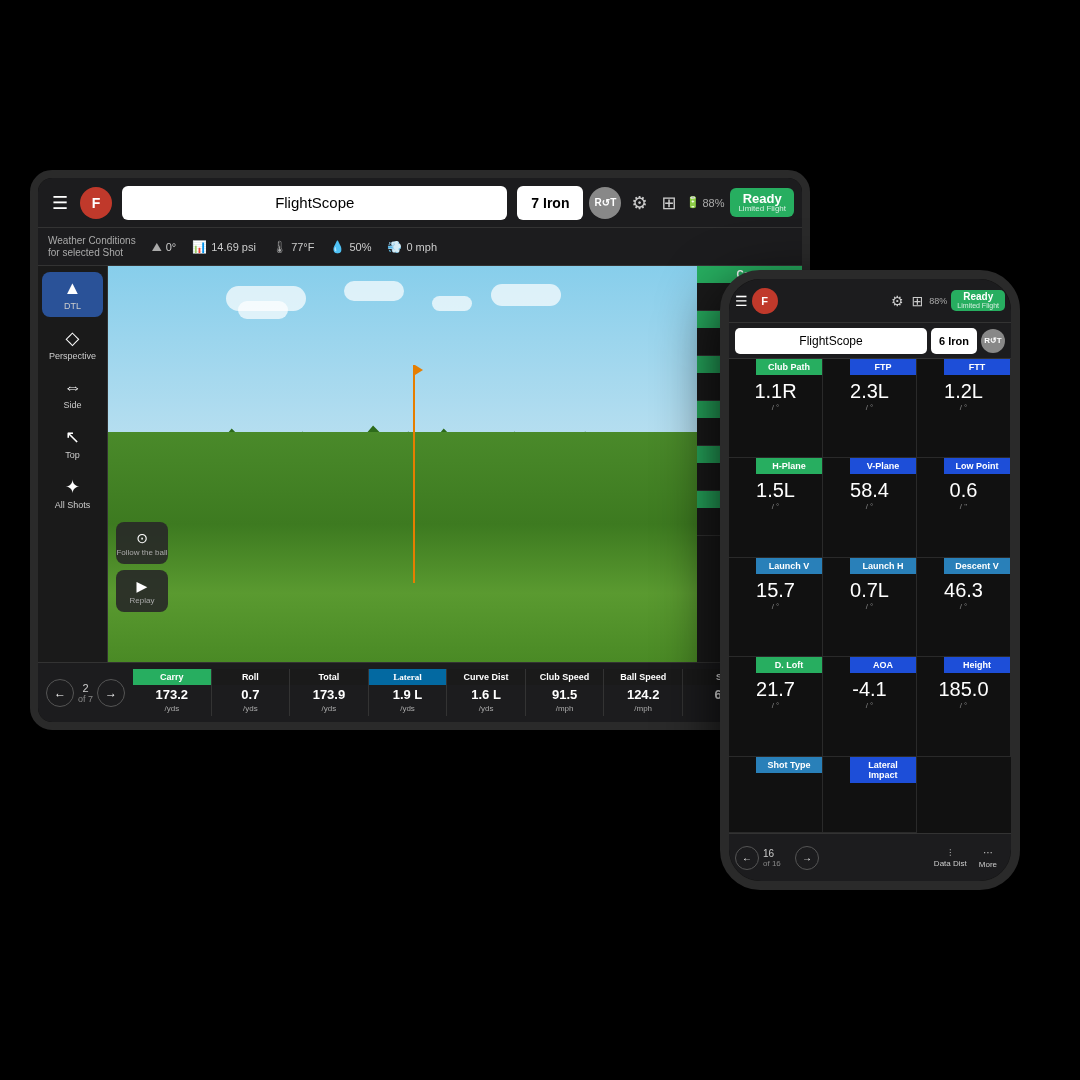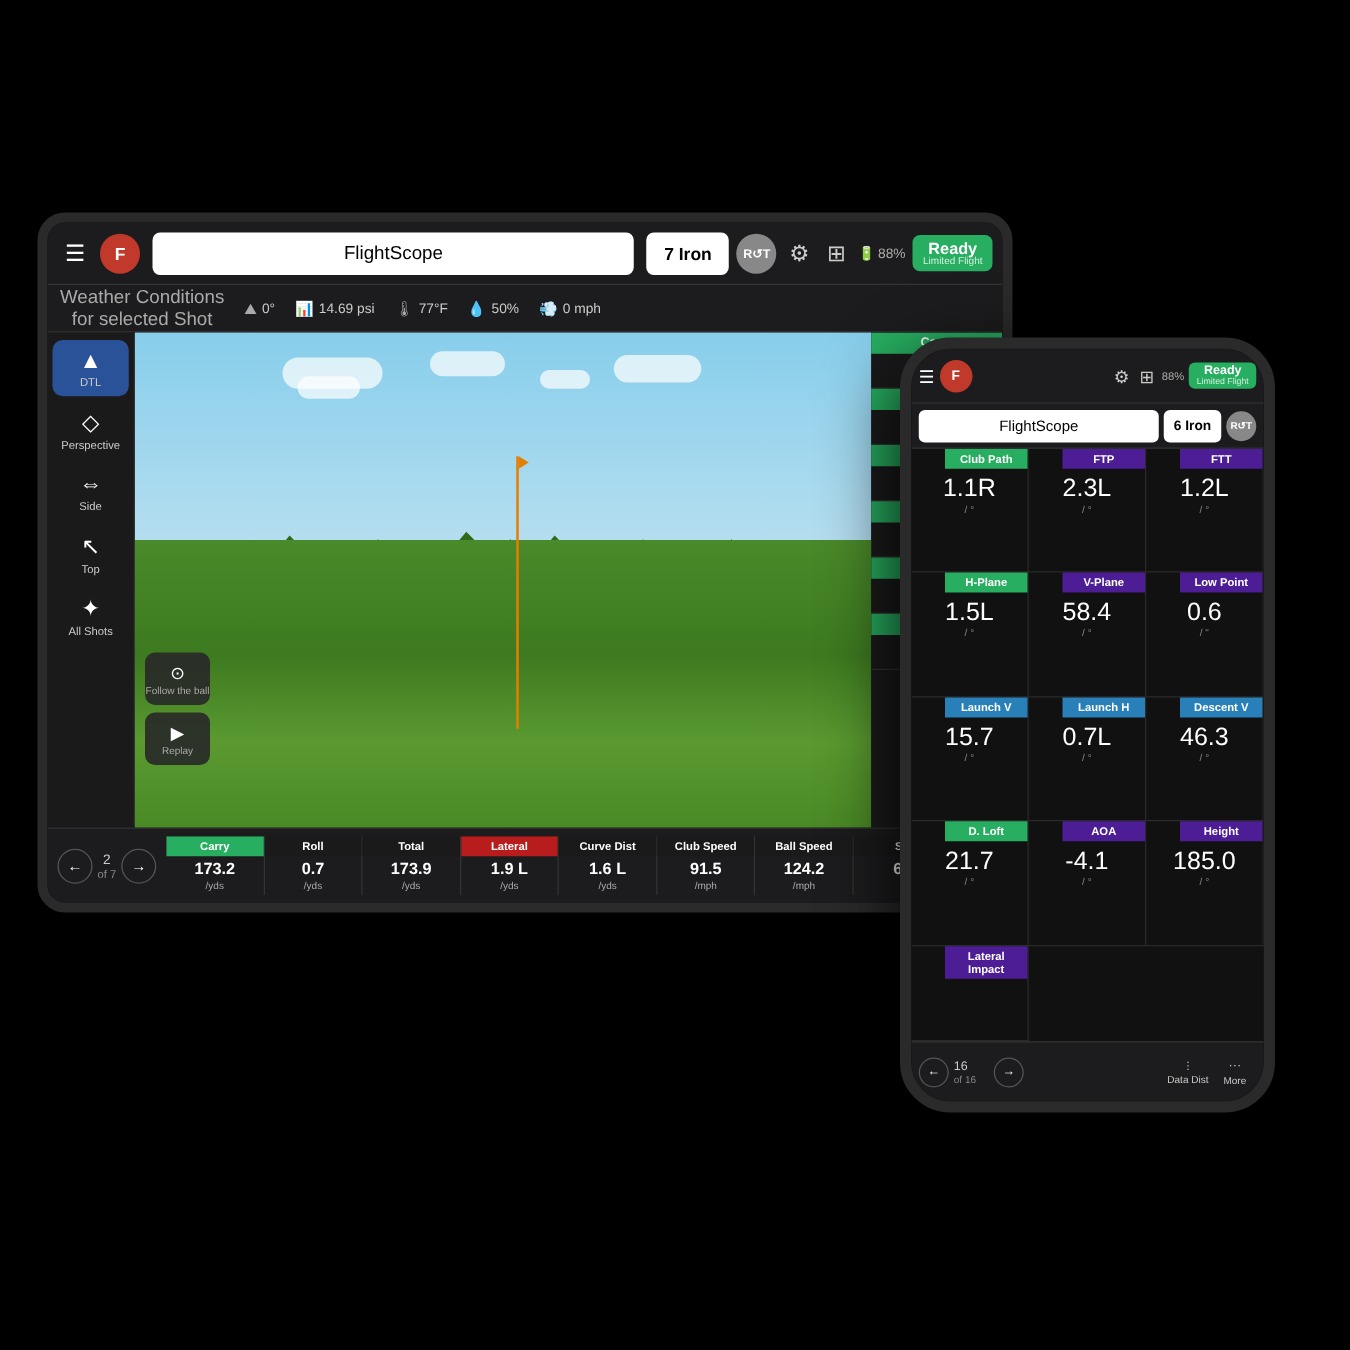--- a/index.html
+++ b/index.html
@@ -160,23 +160,22 @@
       display: flex;
       align-items: center;
       padding: 0 10px;
       gap: 16px;
       flex-shrink: 0;
       border-bottom: 1px solid #333;
     }
 
     .weather-label {
       color: #aaa;
-      font-size: 15px;
+      font-size: 10px;
       line-height: 1.2;
-      text-align: center;
     }
 
     .weather-item {
       display: flex;
       align-items: center;
       gap: 4px;
       color: #ccc;
       font-size: 11px;
     }
 
@@ -590,21 +589,21 @@
     .phone-cell-header {
       color: white;
       font-size: 9px;
       font-weight: 600;
       padding: 3px 4px;
       text-align: center;
       margin-left: 27px;
     }
 
     .phone-cell-header.green { background: #27ae60; }
-    .phone-cell-header.teal { background: #4c1d95; }
+    .phone-cell-header.teal { background: #1d4ed8; }
     .phone-cell-header.blue { background: #2980b9; }
 
     .phone-cell-value {
       color: white;
       font-size: 20px;
       font-weight: 300;
       padding: 6px 4px 2px 4px;
       text-align: center;
       line-height: 1;
     }
@@ -791,21 +790,21 @@
             <div class="data-col-header" style="background:#1a1a1a;">Roll</div>
             <div class="data-col-value">0.7</div>
             <div class="data-col-unit">/yds</div>
           </div>
           <div class="data-col">
             <div class="data-col-header" style="background:#1a1a1a;">Total</div>
             <div class="data-col-value">173.9</div>
             <div class="data-col-unit">/yds</div>
           </div>
           <div class="data-col">
-            <div class="data-col-header" style="background:#b91c1c;">Lateral</div>
+            <div class="data-col-header" style="background:#0369a1;font-family:Liberation Serif, serif;">Lateral</div>
             <div class="data-col-value">1.9 L</div>
             <div class="data-col-unit">/yds</div>
           </div>
           <div class="data-col">
             <div class="data-col-header" style="background:#1a1a1a;">Curve Dist</div>
             <div class="data-col-value">1.6 L</div>
             <div class="data-col-unit">/yds</div>
           </div>
           <div class="data-col">
             <div class="data-col-header" style="background:#1a1a1a;">Club Speed</div>
@@ -916,20 +915,24 @@
           <div class="phone-cell-value">-4.1</div>
           <div class="phone-cell-unit">/ °</div>
         </div>
         <div class="phone-data-cell">
           <div class="phone-cell-header teal">Height</div>
           <div class="phone-cell-value">185.0</div>
           <div class="phone-cell-unit">/ °</div>
         </div>
 
         <div class="phone-data-cell">
+          <div class="phone-cell-header blue">Shot Type</div>
+          <div class="phone-cell-value"></div>
+        </div>
+        <div class="phone-data-cell">
           <div class="phone-cell-header teal">Lateral Impact</div>
           <div class="phone-cell-value"></div>
         </div>
       </div>
 
       <div class="phone-bottom">
         <div class="phone-nav-arrow">←</div>
         <div class="phone-nav-count">
           <div>16</div>
           <div style="font-size:8px;color:#888;">of <span id="phone-nav-total">16</span></div>

